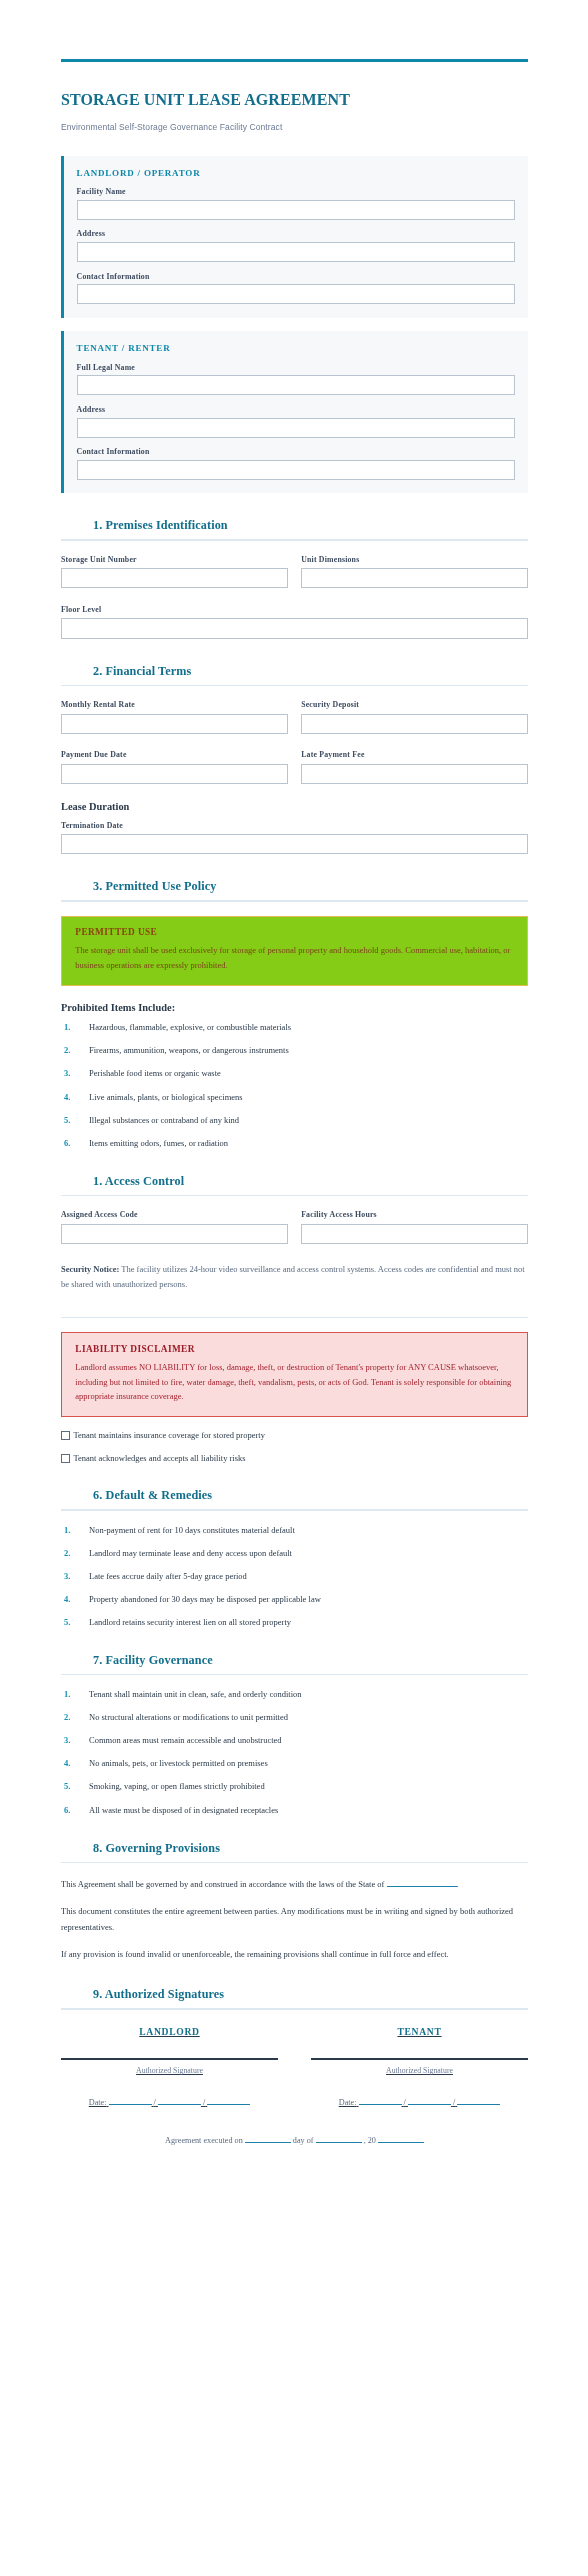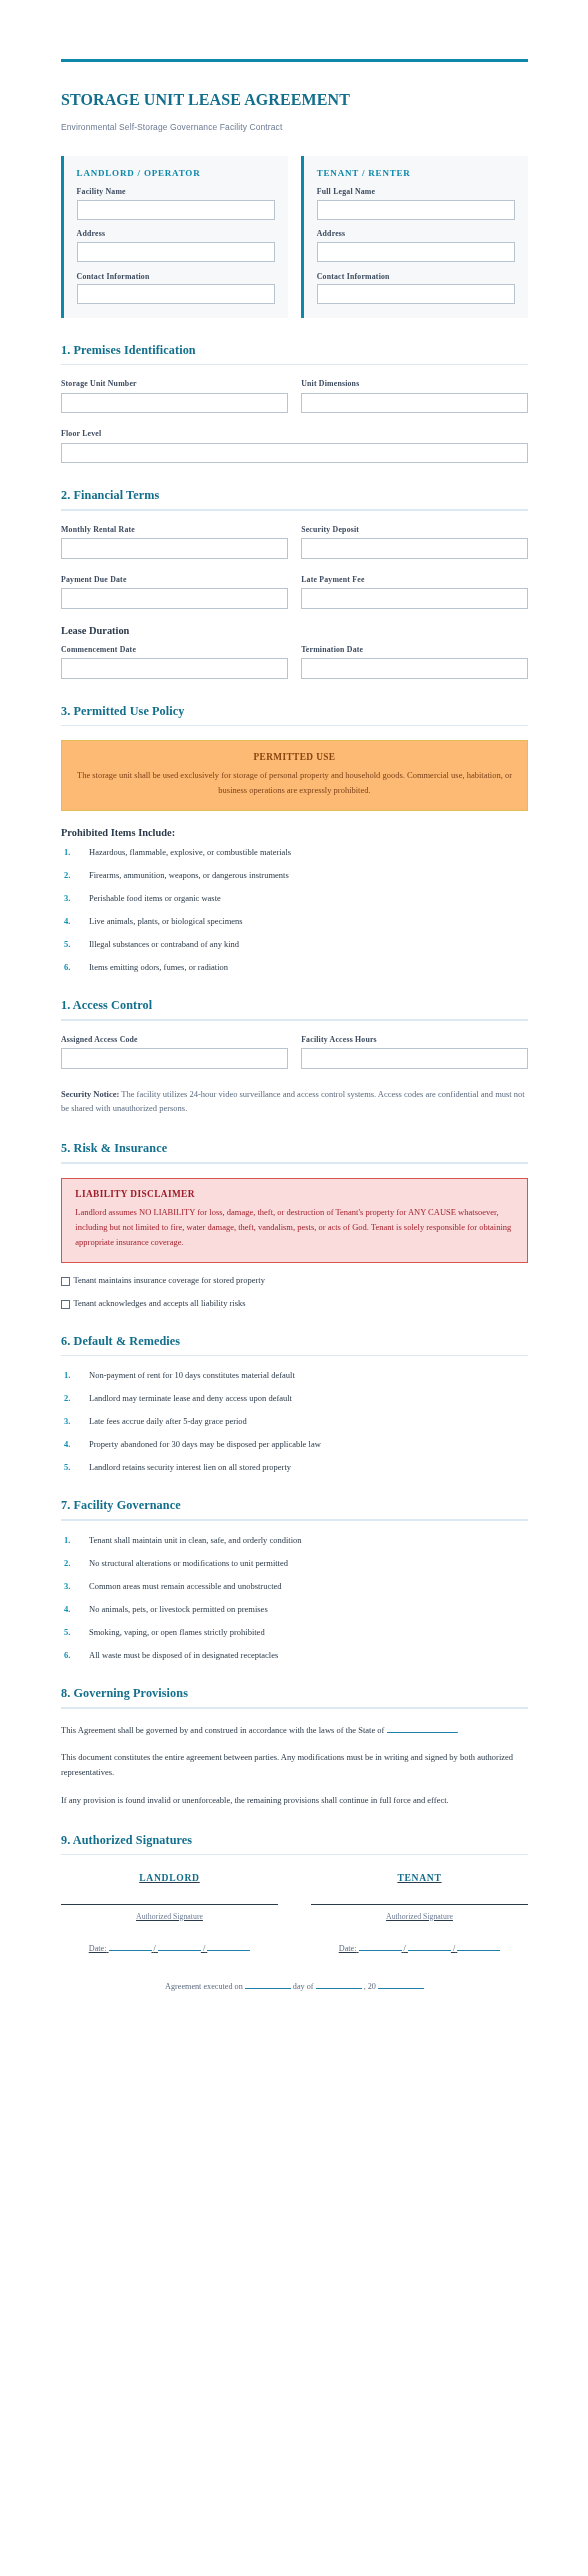--- a/index.html
+++ b/index.html
@@ -45,20 +45,21 @@
     color: #6b7a93;
     margin-top: 11px;
     letter-spacing: 0.1px;
   }
 
   
   .parties {
     display: flex;
     gap: 13.3px;
     margin-top: 24px;
+    flex-direction: column;
   }
   .party-box {
     flex: 1;
     background: #f6f8fa;
     border-left: 3px solid #0d88ab;
     padding: 12px 12.6px 13.3px 12.6px;
     box-sizing: border-box;
   }
   .party-title {
     font-size: 9px;
@@ -82,20 +83,21 @@
   }
   .party-box .field-box:last-child { margin-bottom: 0; }
 
   
   .section { margin-top: 25px; }
   .section-heading {
     font-size: 12.2px;
     font-weight: bold;
     color: #116e8c;
     letter-spacing: 0.1px;
+    margin-left: 32px;
   }
   .section-rule {
     height: 1.5px;
     background: #dce8f2;
     margin-top: 6px;
     margin-bottom: 14px;
   }
 
   .grid2 {
     display: flex;
@@ -113,23 +115,22 @@
     margin: 16.3px 0 9px 0;
   }
 
   
   .callout {
     border: 0.7px solid;
     padding: 10.4px 13.3px 12px 13.3px;
     box-sizing: border-box;
   }
   .callout.permitted {
-    background: #fdba74;
+    background: #84cc16;
     border-color: #e3bc55;
-    text-align: center;
   }
   .callout.permitted .callout-title { color: #8c4410; }
   .callout.permitted .callout-body { color: #7d431b; }
   .callout.liability {
     background: #fbdcdc;
     border-color: #d9534f;
   }
   .callout.liability .callout-title { color: #9c1c29; }
   .callout.liability .callout-body { color: #a3232f; }
   .callout-title {
@@ -334,24 +335,20 @@
       <div class="cell">
         <div class="field-label">Late Payment Fee</div>
         <div class="field-box"></div>
       </div>
     </div>
 
     <div class="subheading">Lease Duration</div>
 
     <div class="grid2">
       <div class="cell">
-        <div class="field-label">Commencement Date</div>
-        <div class="field-box"></div>
-      </div>
-      <div class="cell">
         <div class="field-label">Termination Date</div>
         <div class="field-box"></div>
       </div>
     </div>
   </div>
 
   <div class="section">
     <div class="section-heading">3. Permitted Use Policy</div>
     <div class="section-rule"></div>
 
@@ -402,21 +399,20 @@
       <div class="cell">
         <div class="field-label">Facility Access Hours</div>
         <div class="field-box"></div>
       </div>
     </div>
 
     <div class="notice"><b>Security Notice:</b><span> The facility utilizes 24-hour video surveillance and access control systems. Access codes are confidential and must not be shared with unauthorized persons.</span></div>
   </div>
 
   <div class="section">
-    <div class="section-heading">5. Risk &amp; Insurance</div>
     <div class="section-rule"></div>
 
     <div class="callout liability">
       <div class="callout-title">LIABILITY DISCLAIMER</div>
       <div class="callout-body">Landlord assumes NO LIABILITY for loss, damage, theft, or destruction of Tenant's property for ANY CAUSE whatsoever, including but not limited to fire, water damage, theft, vandalism, pests, or acts of God. Tenant is solely responsible for obtaining appropriate insurance coverage.</div>
     </div>
 
     <div class="checkline">
       <span class="checkbox"></span>
       <span>Tenant maintains insurance coverage for stored property</span>

